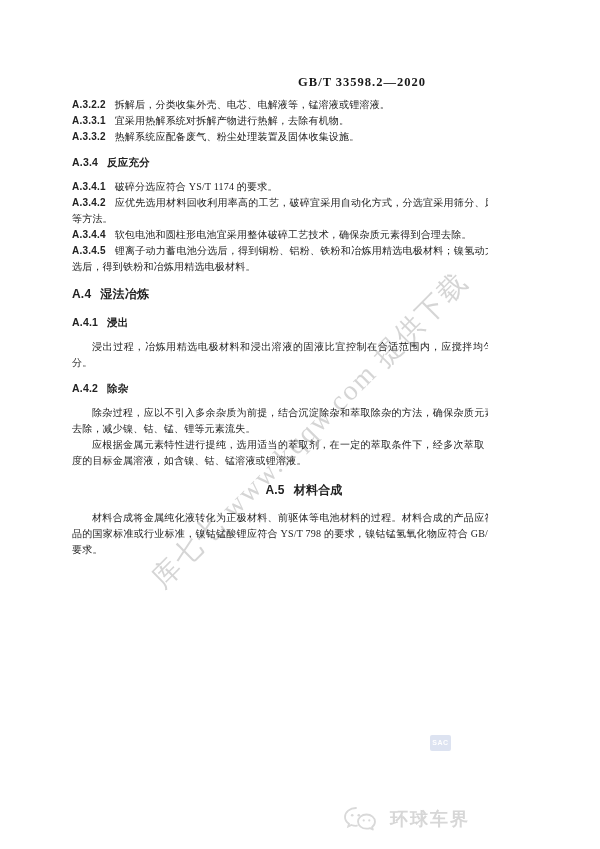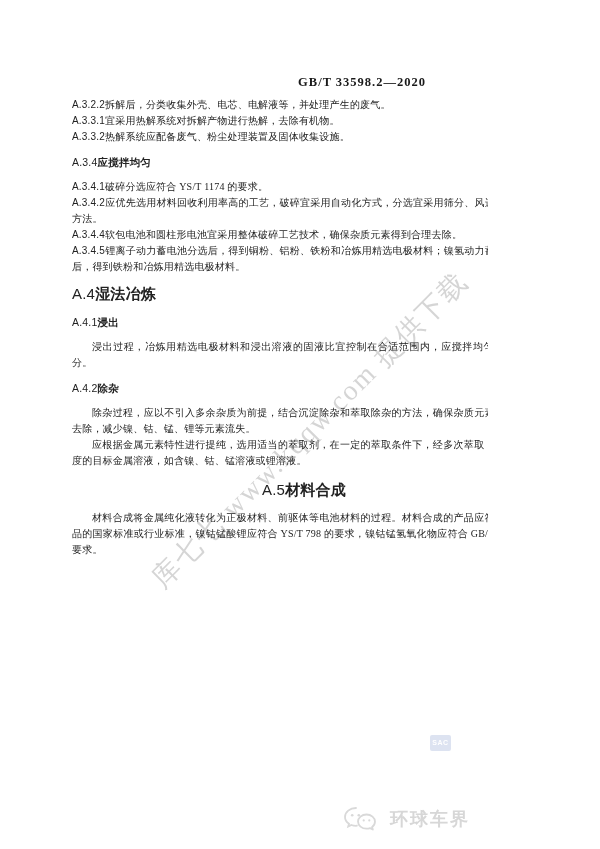--- a/index.html
+++ b/index.html
@@ -16,25 +16,25 @@
     font-size:12.5px;font-weight:bold;letter-spacing:1px;
     color:#1a1a1a;white-space:nowrap;
   }
   .content{
     position:absolute;left:72px;top:97px;width:464px;
     font-size:10px;line-height:16px;
     text-align:justify;text-justify:inter-ideograph;
     letter-spacing:0.2px;
   }
   .clause{margin:0;}
-  .lbl{font-weight:normal;font-family:"Liberation Sans","DejaVu Sans",sans-serif;}
+  .lbl{font-weight:bold;font-family:"Liberation Sans","DejaVu Sans",sans-serif;margin-right:9px;}
   .h3{font-weight:bold;font-family:"Liberation Sans","DejaVu Sans",sans-serif;
       font-size:10.5px;margin:9px 0 9px 0;text-align:left;}
   .h2{font-weight:bold;font-family:"Liberation Sans","DejaVu Sans",sans-serif;
-      font-size:15px;margin:11px 0 12px 0;text-align:left;}
+      font-size:12px;margin:11px 0 12px 0;text-align:left;}
   .h2.a5{margin-top:13px;text-align:center;}
   .para{margin:0;text-indent:2em;}
   .watermark{
     position:absolute;left:310px;top:430px;
     transform:translate(-50%,-50%) rotate(-45deg);
     font-size:28px;letter-spacing:2px;white-space:nowrap;
     color:rgba(125,125,125,0.32);
     font-family:"Liberation Serif","DejaVu Serif",serif;
     pointer-events:none;
   }
@@ -67,34 +67,34 @@
 
 <div class="page">
 
   <div class="header-code">GB/T 33598.2—2020</div>
 
   <div class="watermark">库七七 www.kqqw.com 提供下载</div>
 
   <div class="content">
 
     <div class="clause">
-      <span class="lbl">A.3.2.2</span><span>拆解后，分类收集外壳、电芯、电解液等，并处理产生的废气。</span>
+      <span class="lbl">A.3.2.2</span><span>拆解后，分类收集外壳、电芯、电解液等，锰溶液或锂溶液。</span>
     </div>
 
 
     <div class="clause">
       <span class="lbl">A.3.3.1</span><span>宜采用热解系统对拆解产物进行热解，去除有机物。</span>
     </div>
 
     <div class="clause">
       <span class="lbl">A.3.3.2</span><span>热解系统应配备废气、粉尘处理装置及固体收集设施。</span>
     </div>
 
     <div class="h3">
-      <span class="lbl">A.3.4</span><span>应搅拌均匀</span>
+      <span class="lbl">A.3.4</span><span>反应充分</span>
     </div>
 
     <div class="clause">
       <span class="lbl">A.3.4.1</span><span>破碎分选应符合 YS/T 1174 的要求。</span>
     </div>
 
     <div class="clause">
       <span class="lbl">A.3.4.2</span><span>应优先选用材料回收利用率高的工艺，破碎宜采用自动化方式，分选宜采用筛分、风选、磁选等方法。</span>
     </div>
 

